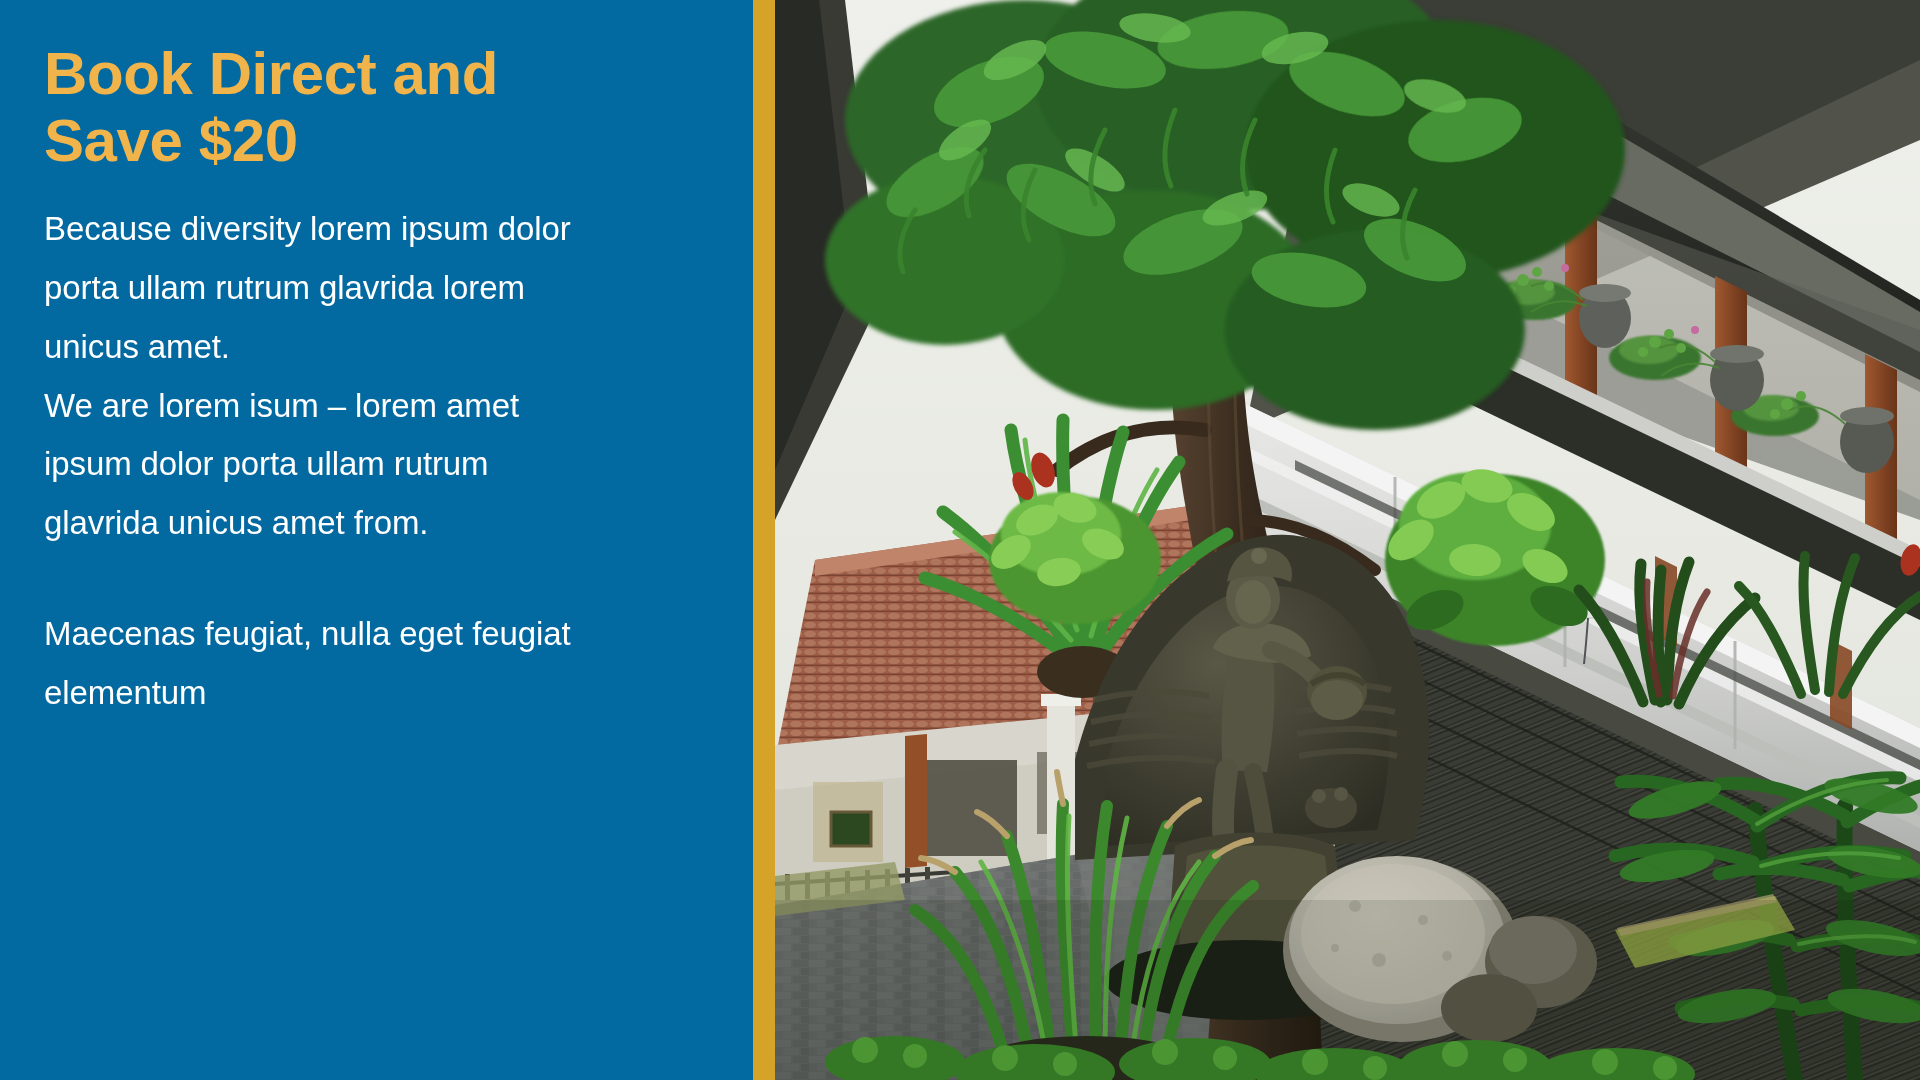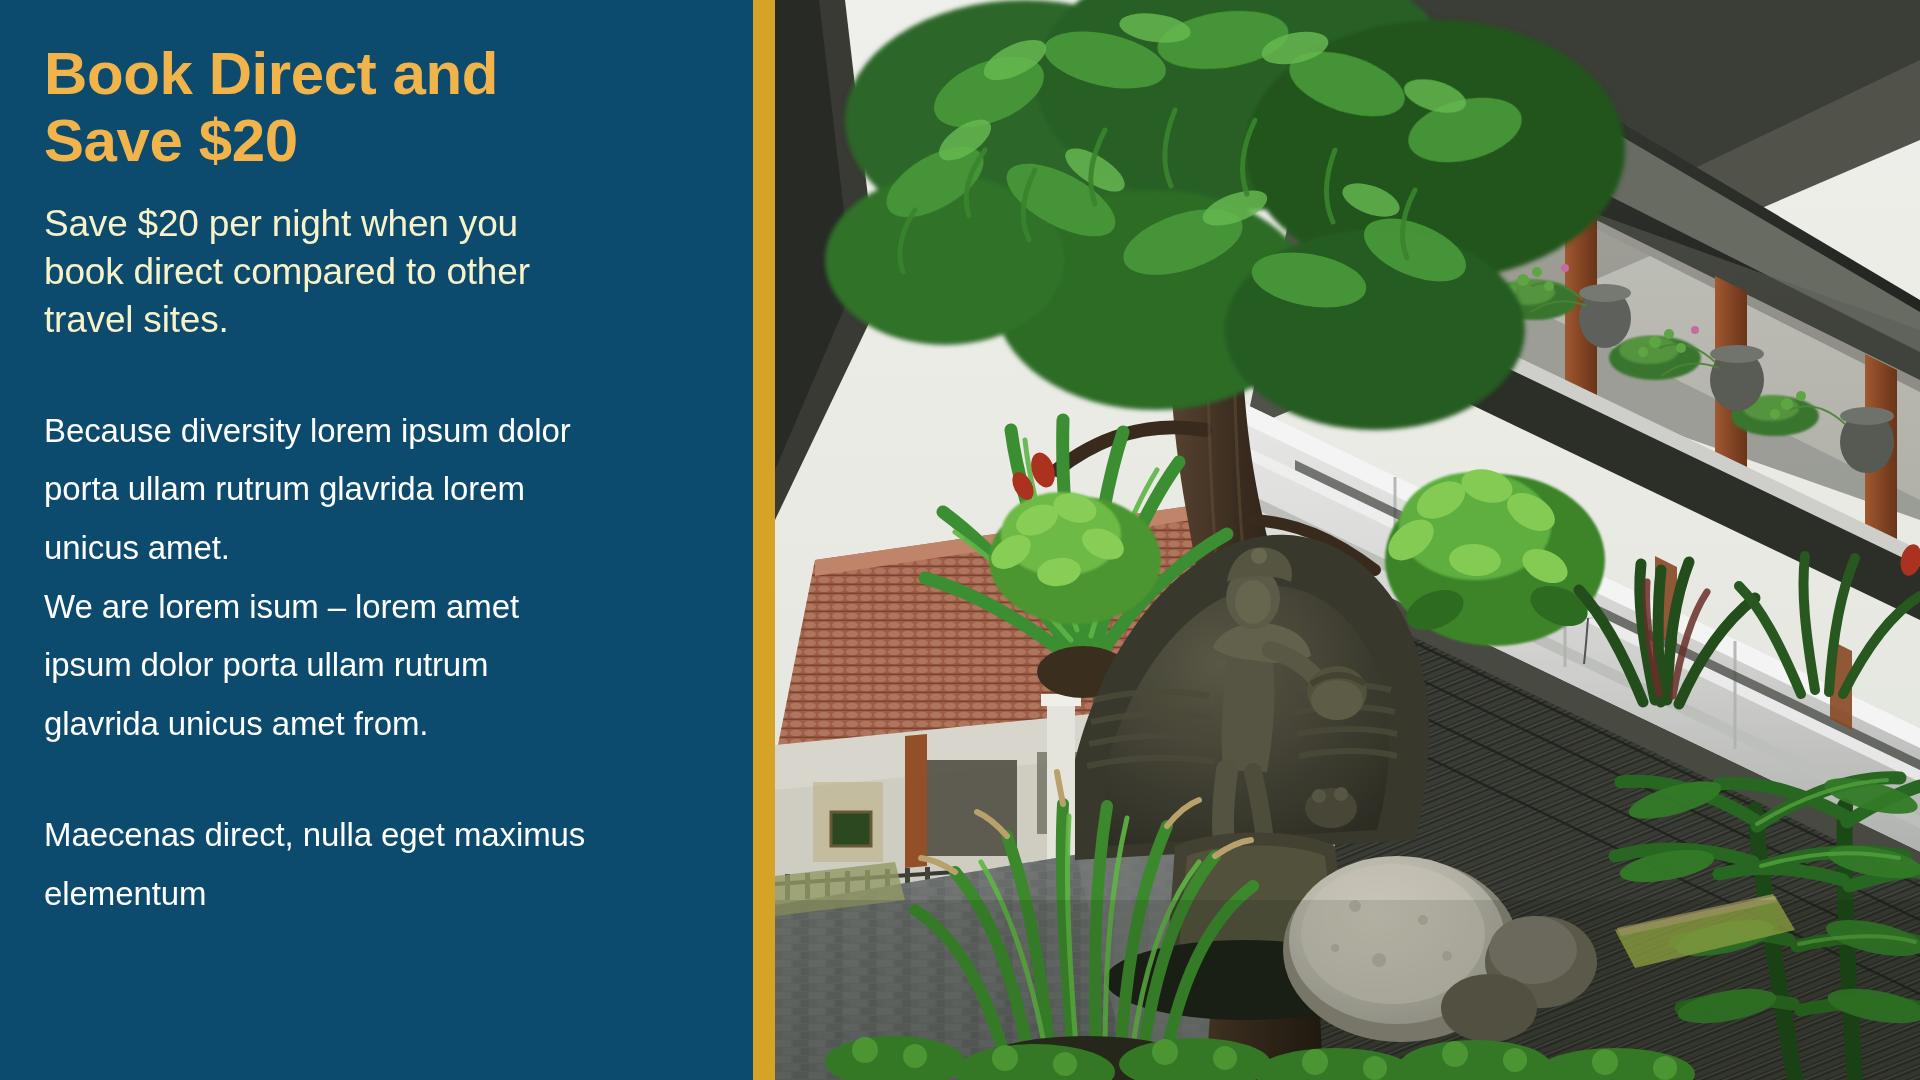--- a/index.html
+++ b/index.html
@@ -6,21 +6,21 @@
   html,body { width:1920px; height:1080px; overflow:hidden; }
   body {
     font-family:"Liberation Sans", sans-serif;
     background:#5E3220;
   }
   .slide { position:relative; width:1920px; height:1080px; display:flex; }
 
   
   .text-panel {
     width:753px; height:1080px; flex:0 0 753px;
-    background:#0c4a6e;
+    background:#0369a1;
     padding:40px 0 0 44px;
     position:relative;
   }
   .slide-title {
     font-size:60px;
     line-height:1.12;
     font-weight:700;
     color:#F0B44B;
     letter-spacing:-0.4px;
     width:600px;
@@ -64,34 +64,31 @@
 </head>
 <body>
 
 <div class="slide">
 
   <div class="text-panel">
 
     <div class="slide-title">Book Direct and
 Save $20</div>
 
-    <div class="lead-para">Save $20 per night when you
-book direct compared to other
-travel sites.</div>
 
     <div class="body-para">Because diversity lorem ipsum dolor
 porta ullam rutrum glavrida lorem
 unicus amet.
 We are lorem isum –  lorem amet
 ipsum dolor porta ullam rutrum
 glavrida unicus amet from.</div>
 
     <div class="para-gap"></div>
 
-    <div class="body-para">Maecenas direct, nulla eget maximus
+    <div class="body-para">Maecenas feugiat, nulla eget feugiat
 elementum</div>
   </div>
 
   <div class="gold-divider"></div>
 
   <div class="photo-wrap">
     <svg viewBox="0 0 1145 1080" preserveAspectRatio="xMidYMid slice">
       <defs>
         <linearGradient id="skyG" x1="0" y1="0" x2="0" y2="1">
           <stop offset="0" stop-color="#fbfbf7"></stop>

